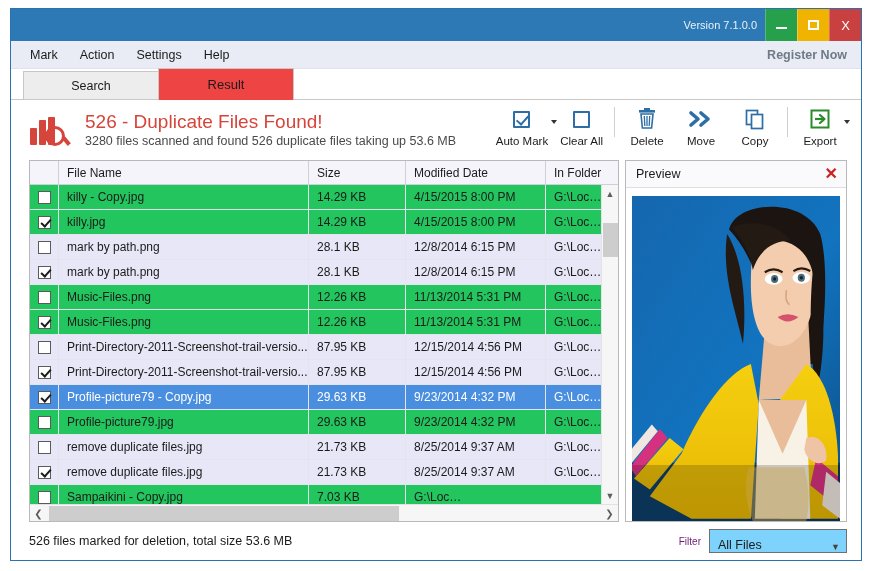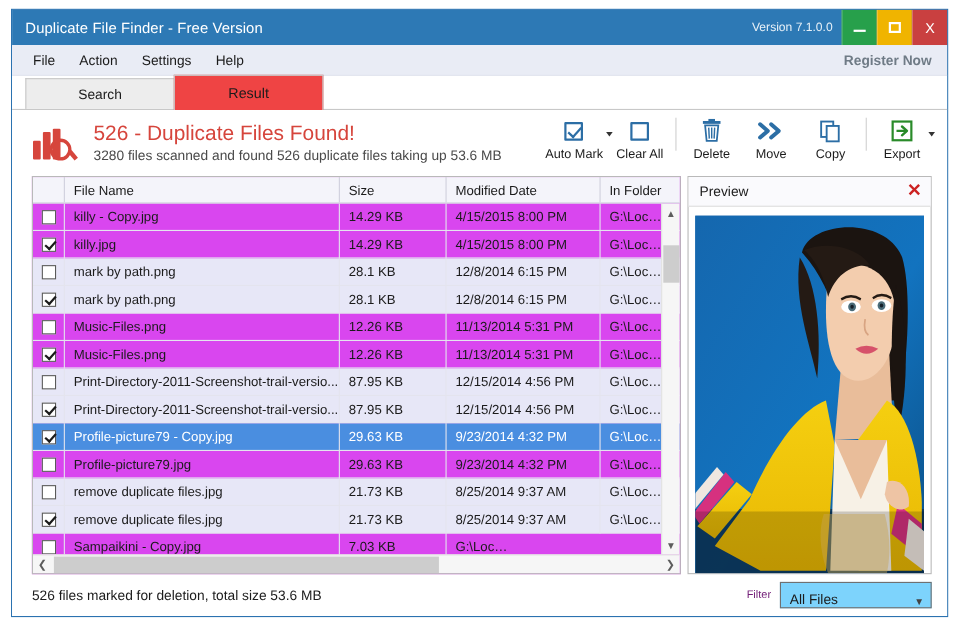--- a/index.html
+++ b/index.html
@@ -129,21 +129,21 @@
   .cbx-ico { width: 17px; height: 17px; border: 2px solid #2c6ea5; border-radius: 1px;
              position: relative; }
   .cbx-ico.checked::after {
     content: ""; position: absolute; left: 4px; top: 0px;
     width: 5px; height: 10px; border: solid #2c6ea5;
     border-width: 0 2px 2px 0; transform: rotate(42deg);
   }
   
   .split { flex: 1; display: flex; padding: 0 14px 0 18px; gap: 0; min-height: 0; }
   .table-pane {
-    width: 590px; border: 1px solid #b9b9b9; background: #d946ef;
+    width: 590px; border: 1px solid #b9b9b9; background: #22c55e;
     display: flex; flex-direction: column; min-height: 0;
   }
   .t-head {
     height: 24px; background: #f4f4fa; display: flex; flex: none;
     border-bottom: 1px solid #cfcfdc; position: relative;
   }
   .th {
     font-size: 12px; color: #1b1b1b; display: flex; align-items: center;
     padding-left: 8px; border-right: 1px solid #cfcfdc; cursor: pointer;
     overflow: hidden; white-space: nowrap;
@@ -233,35 +233,34 @@
     font-size: 12.5px; color: #1b1b1b; cursor: pointer; justify-content: space-between;
   }
   .filter-caret { font-size: 9px; color: #444; }
 </style>
 </head>
 <body>
 
 <div class="app-window">
 
   <div class="titlebar">
-    <div class="title-text">Duplicate File Finder - Free Version</div>
     <div class="title-right">
       <div class="version-label">Version 7.1.0.0</div>
       <div class="winbtn min">
         <span class="bar"></span>
       </div>
       <div class="winbtn max">
         <span class="sq"></span>
       </div>
       <div class="winbtn close">X</div>
     </div>
   </div>
 
   <div class="menubar">
-    <div class="menu-item">File</div>
+    <div class="menu-item">Mark</div>
     <div class="menu-item">Action</div>
     <div class="menu-item">Settings</div>
     <div class="menu-item">Help</div>
     <div class="register-now">Register Now</div>
   </div>
 
   <div class="tabstrip">
     <div class="tab">Search</div>
     <div class="tab active">Result</div>
   </div>

